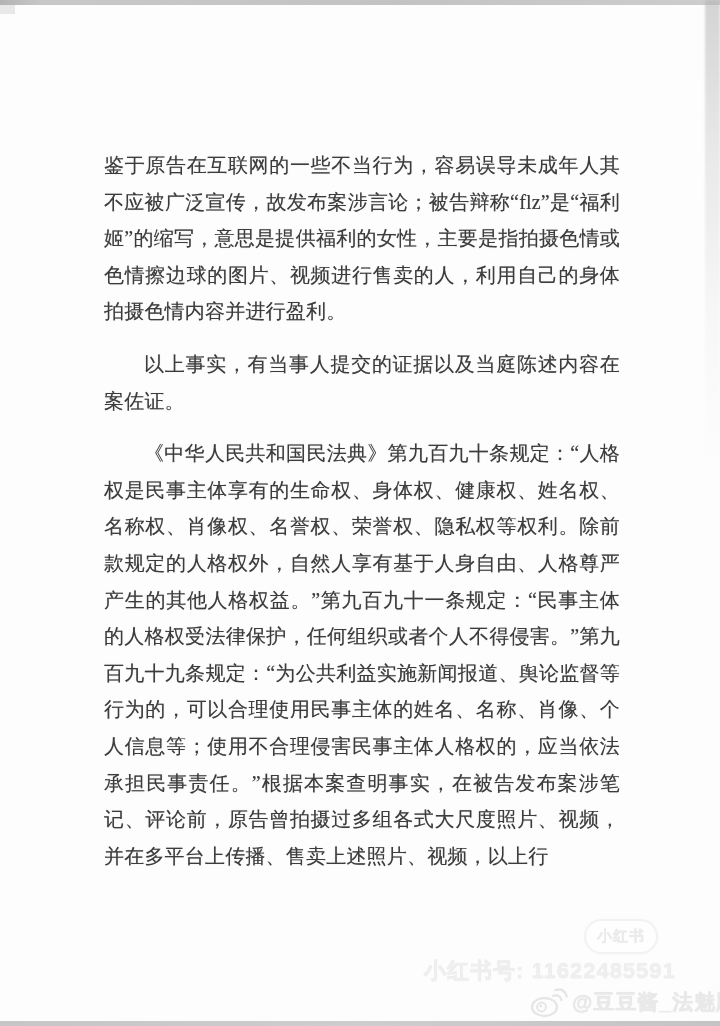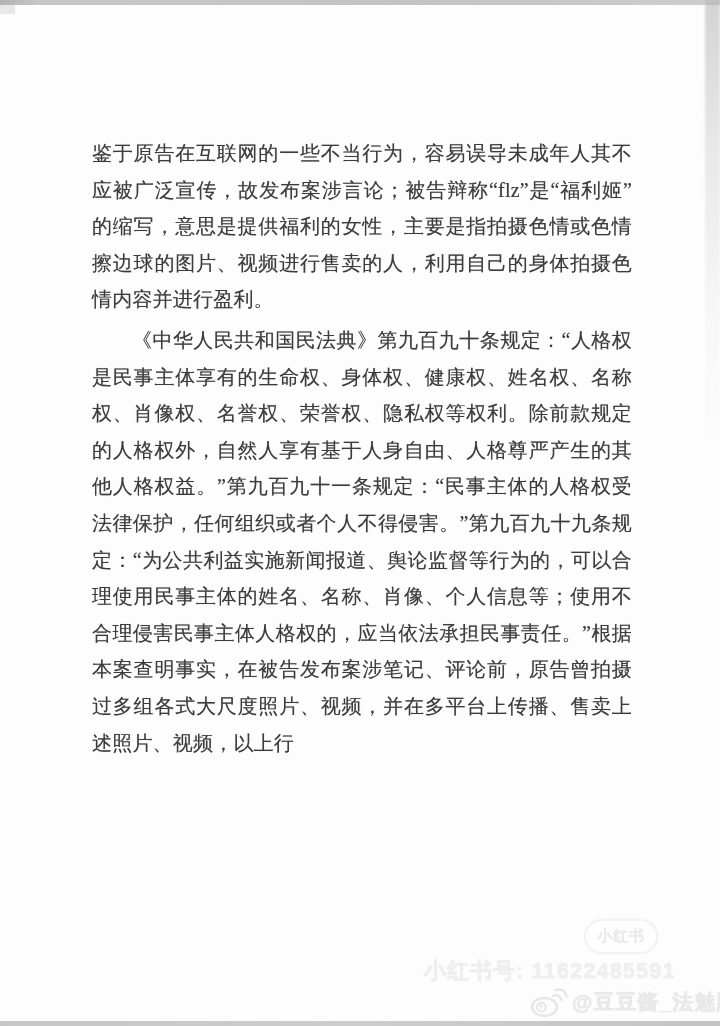--- a/index.html
+++ b/index.html
@@ -41,21 +41,21 @@
   
   .doc-text {
     position: absolute; left: 88px; top: 131px; width: 548px;
     font-size: 20px; line-height: 36.6px;
     color: #3c3c3c;
     text-align: justify;
     text-justify: inter-character;
     letter-spacing: 0.2px;
     text-shadow: 0 0 0.7px rgba(80,80,80,0.55);
   }
-  .doc-text p { margin: 4px; padding: 0; }
+  .doc-text p { margin: 16px; padding: 0; }
   .doc-text p.indent { text-indent: 2em; }
   
   .wm-xhs-badge {
     position: absolute; left: 586px; top: 921px; width: 70px; height: 31px;
     border-radius: 16px;
     background: #fefefe;
     box-shadow: 0 0 0 2px rgba(241,241,241,0.9), 0 0 6px rgba(0,0,0,0.035);
     display: flex; align-items: center; justify-content: center;
     font-family: "Liberation Sans", "DejaVu Sans", sans-serif;
     font-weight: 700; font-size: 15px; letter-spacing: 1px;
@@ -88,20 +88,21 @@
 
 <div class="photo">
 
   <div class="edge-top"></div>
   <div class="edge-top-left-block"></div>
   <div class="edge-right"></div>
   <div class="edge-bottom"></div>
 
   <div class="doc-text">
     <p>鉴于原告在互联网的一些不当行为，容易误导未成年人其不应被广泛宣传，故发布案涉言论；被告辩称“flz”是“福利姬”的缩写，意思是提供福利的女性，主要是指拍摄色情或色情擦边球的图片、视频进行售卖的人，利用自己的身体拍摄色情内容并进行盈利。</p>
+    <p class="indent">以上事实，有当事人提交的证据以及当庭陈述内容在案佐证。</p>
     <p class="indent">《中华人民共和国民法典》第九百九十条规定：“人格权是民事主体享有的生命权、身体权、健康权、姓名权、名称权、肖像权、名誉权、荣誉权、隐私权等权利。除前款规定的人格权外，自然人享有基于人身自由、人格尊严产生的其他人格权益。”第九百九十一条规定：“民事主体的人格权受法律保护，任何组织或者个人不得侵害。”第九百九十九条规定：“为公共利益实施新闻报道、舆论监督等行为的，可以合理使用民事主体的姓名、名称、肖像、个人信息等；使用不合理侵害民事主体人格权的，应当依法承担民事责任。”根据本案查明事实，在被告发布案涉笔记、评论前，原告曾拍摄过多组各式大尺度照片、视频，并在多平台上传播、售卖上述照片、视频，以上行</p>
   </div>
 
   <div class="wm-xhs-badge">
     <span>小红书</span>
   </div>
 
   <div class="wm-xhs-id">小红书号: 11622485591</div>
 
   <div class="wm-weibo">

